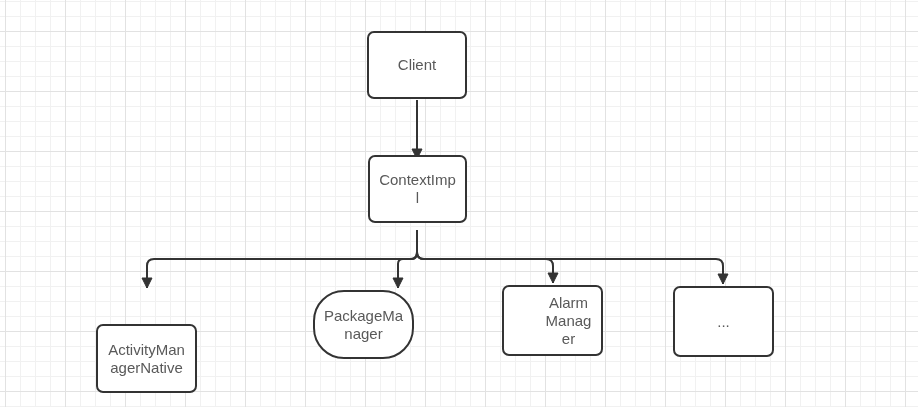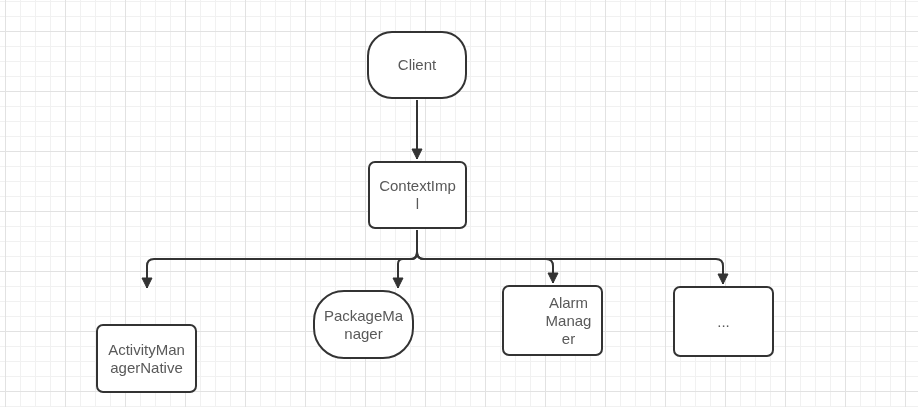--- a/index.html
+++ b/index.html
@@ -45,22 +45,22 @@
     text-align: center;
     color: #595959;
     font-size: 15px;
     line-height: 18px;
     padding: 0 8px;
   }
   .node .label {
     word-break: break-all;
     overflow-wrap: anywhere;
   }
-  .node-client       { left: 367px; top:  31px; width: 100px; height: 68px; border-radius: 25px; }
-  .node-contextimpl  { left: 368px; top: 161px; width:  99px; height: 68px; }
+  .node-client       { left: 367px; top:  31px; width: 100px; height: 68px; }
+  .node-contextimpl  { left: 368px; top: 155px; width:  99px; height: 68px; }
   .node-amn          { left:  96px; top: 290px; width: 101px; height: 69px; margin-top: 34px; }
   .node-pm           { left: 313px; top: 290px; width: 101px; height: 69px; border-radius: 31px; }
   .node-am           { left: 502px; top: 285px; width: 101px; height: 71px; padding-left: 40px; }
   .node-ellipsis     { left: 673px; top: 286px; width: 101px; height: 71px; }
 </style>
 </head>
 <body>
 
 <div class="canvas">
 

